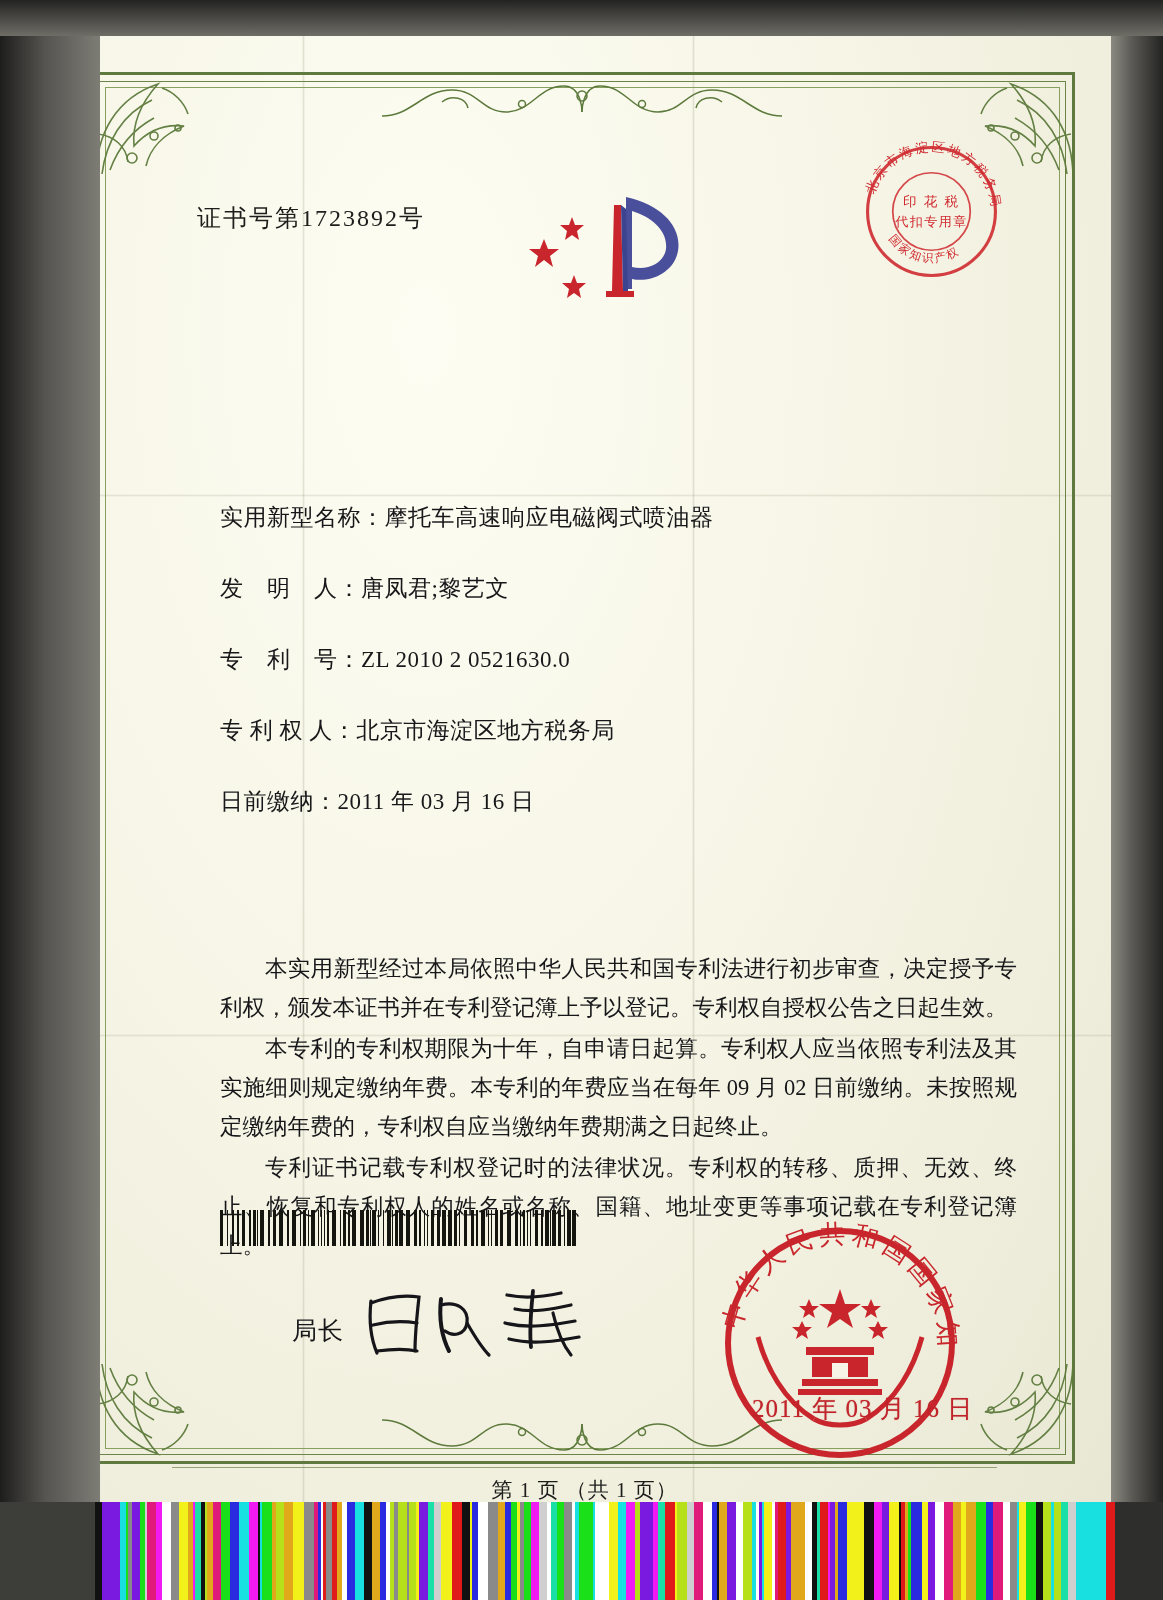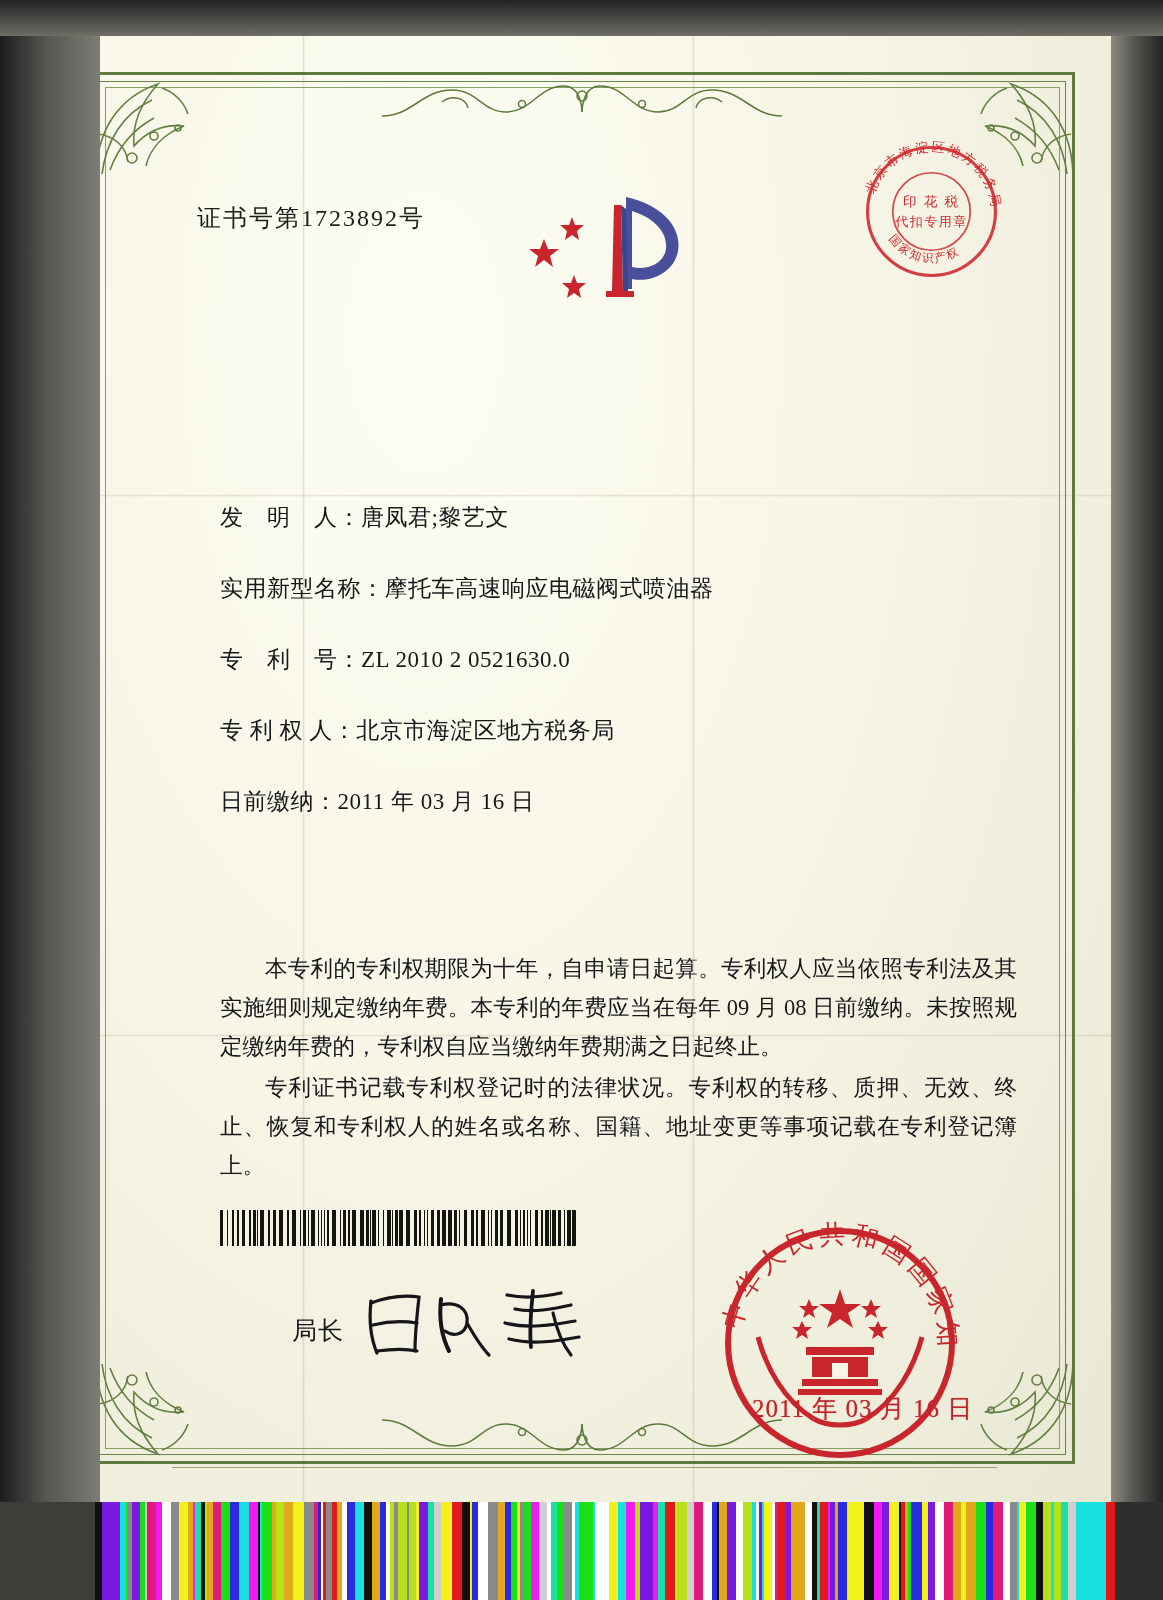--- a/index.html
+++ b/index.html
@@ -405,27 +405,27 @@
         </text>
         <text x="80" y="74" text-anchor="middle" font-size="14" fill="#cf2a30" font-family="'Liberation Serif',serif" letter-spacing="2">印 花 税</text>
         <text x="80" y="95" text-anchor="middle" font-size="13.5" fill="#cf2a30" font-family="'Liberation Serif',serif" letter-spacing="1.5">代扣专用章</text>
       </svg>
     </div>
 
 
     <div class="fields">
 
       <div class="field-row">
+        <span class="field-label">实用新型名称：</span>
+        <span class="field-value">摩托车高速响应电磁阀式喷油器</span>
+      </div>
+
+      <div class="field-row">
         <span class="field-label">发　明　人：</span>
         <span class="field-value">唐凤君;黎艺文</span>
-      </div>
-
-      <div class="field-row">
-        <span class="field-label">实用新型名称：</span>
-        <span class="field-value">摩托车高速响应电磁阀式喷油器</span>
       </div>
 
       <div class="field-row">
         <span class="field-label">专　利　号：</span>
         <span class="field-value">ZL 2010 2 0521630.0</span>
       </div>
 
 
       <div class="field-row">
         <span class="field-label">专 利 权 人：</span>
@@ -433,21 +433,22 @@
       </div>
 
       <div class="field-row">
         <span class="field-label">日前缴纳：</span>
         <span class="field-value">2011 年 03 月 16 日</span>
       </div>
 
     </div>
 
     <div class="body-text">
-      <p>本专利的专利权期限为十年，自申请日起算。专利权人应当依照专利法及其实施细则规定缴纳年费。本专利的年费应当在每年 09 月 08 日前缴纳。未按照规定缴纳年费的，专利权自应当缴纳年费期满之日起终止。</p>
+      <p>本实用新型经过本局依照中华人民共和国专利法进行初步审查，决定授予专利权，颁发本证书并在专利登记簿上予以登记。专利权自授权公告之日起生效。</p>
+      <p>本专利的专利权期限为十年，自申请日起算。专利权人应当依照专利法及其实施细则规定缴纳年费。本专利的年费应当在每年 09 月 02 日前缴纳。未按照规定缴纳年费的，专利权自应当缴纳年费期满之日起终止。</p>
       <p>专利证书记载专利权登记时的法律状况。专利权的转移、质押、无效、终止、恢复和专利权人的姓名或名称、国籍、地址变更等事项记载在专利登记簿上。</p>
     </div>
 
     <div class="barcode" id="barcode">
         <i style="width: 3px;"></i>
         <i style="width: 4px; background: transparent;"></i>
         <i style="width: 1px;"></i>
         <i style="width: 4px; background: transparent;"></i>
         <i style="width: 2px;"></i>
         <i style="width: 3px; background: transparent;"></i>
@@ -633,20 +634,21 @@
 
           <path d="M44 120 C 52 150, 70 184, 100 202" stroke="#c8262c" stroke-width="5" fill="none"></path>
           <path d="M208 120 C 200 150, 182 184, 152 202" stroke="#c8262c" stroke-width="5" fill="none"></path>
           <path d="M100 202 C 114 210, 138 210, 152 202" stroke="#c8262c" stroke-width="5" fill="none"></path>
         </g>
       </svg>
     </div>
     <div class="seal-date">2011 年 03 月 16 日</div>
 
     <div class="footer-rule"></div>
+    <div class="page-footer">第 1 页 （共 1 页）</div>
 
   </div>
 
   <div class="color-stripe" id="color-stripe">
       <i style="width: 95px; background: rgb(61, 61, 58);"></i>
       <i style="width: 7px; background: rgb(17, 17, 17);"></i>
       <i style="width: 10px; background: rgb(122, 26, 224);"></i>
       <i style="width: 8px; background: rgb(122, 26, 224);"></i>
       <i style="width: 6px; background: rgb(25, 224, 224);"></i>
       <i style="width: 2px; background: rgb(26, 224, 26);"></i>

